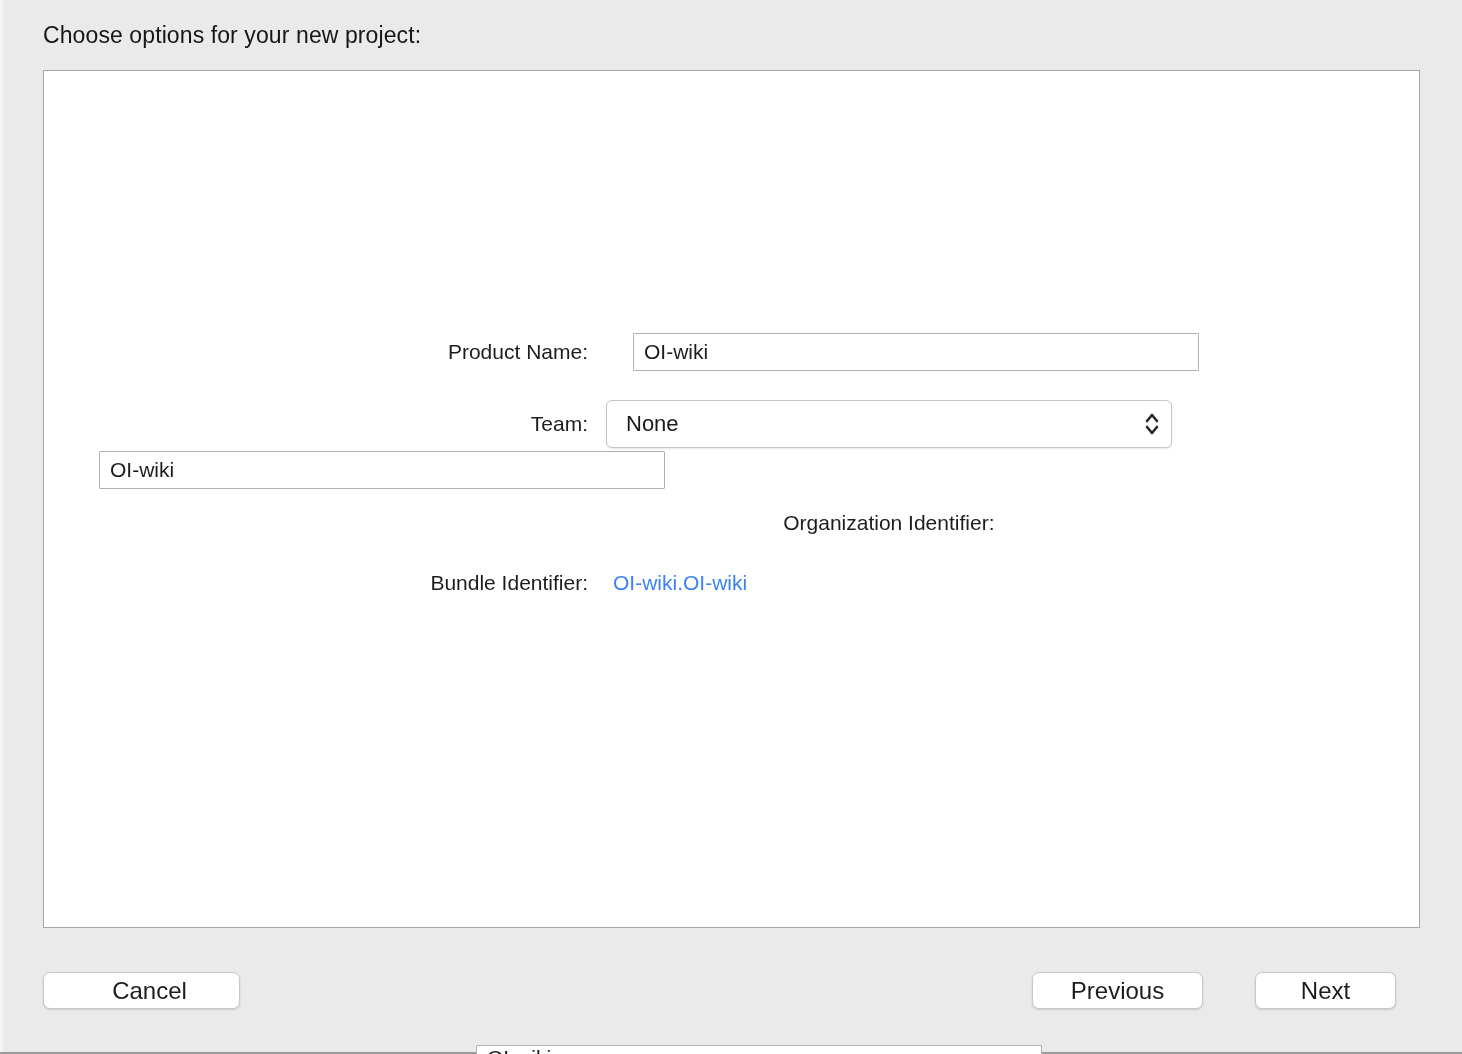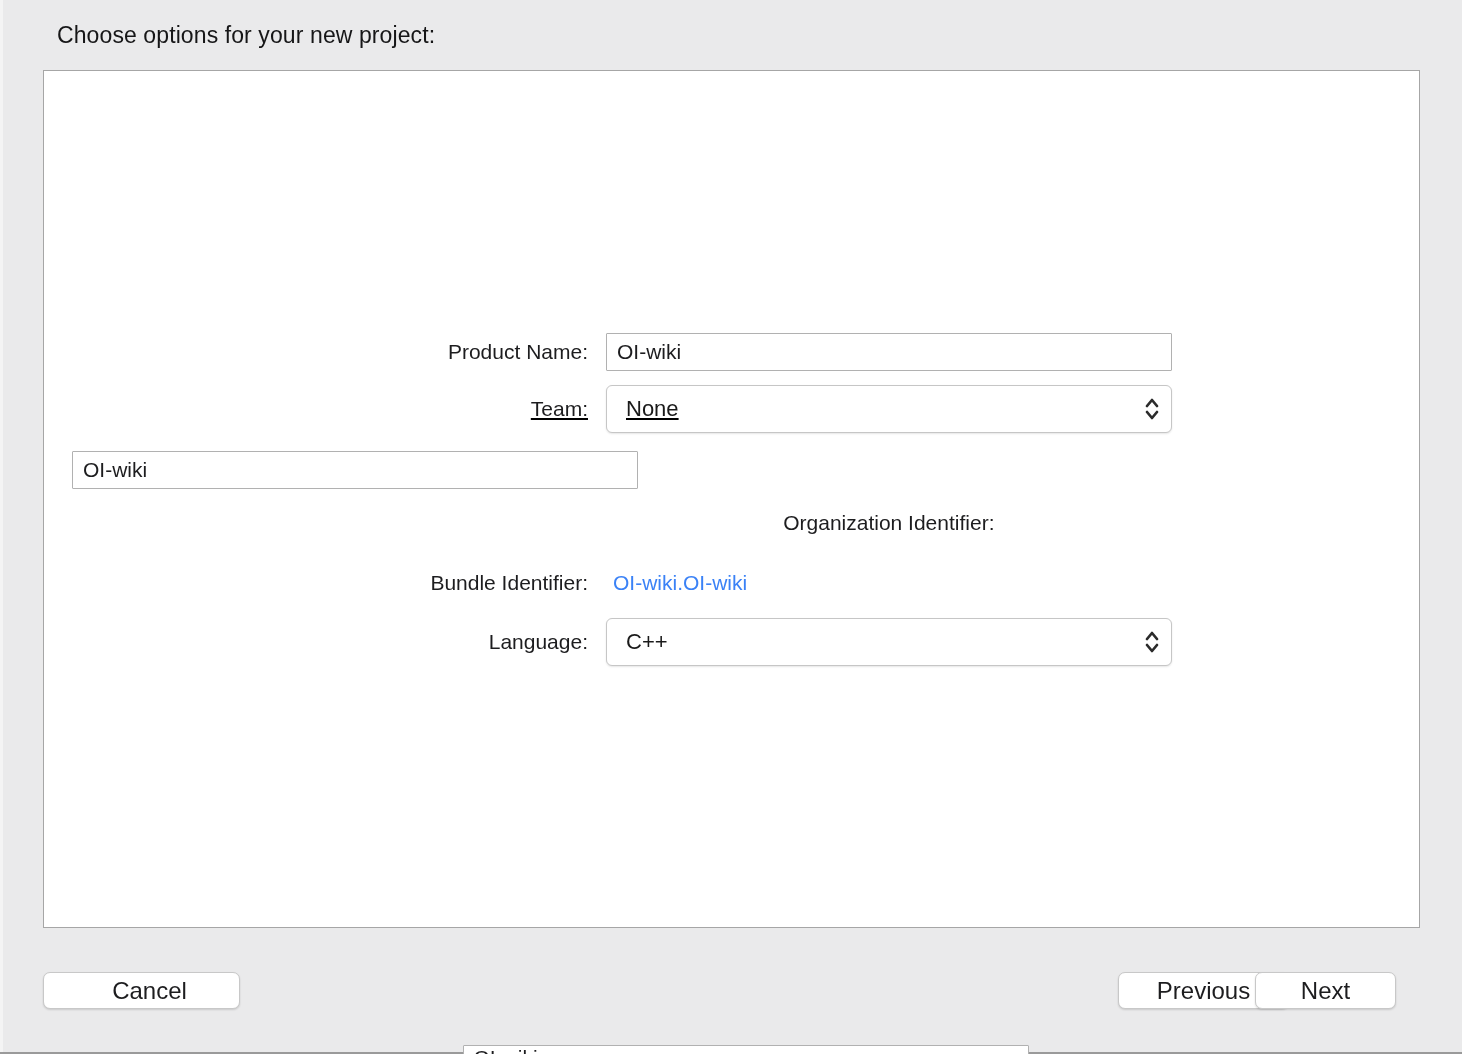--- a/index.html
+++ b/index.html
@@ -14,51 +14,51 @@
   .edge-left {
     position: absolute; left: 0; top: 0; width: 3px; height: 100%;
     background: #f4f4f4;
   }
   .edge-bottom {
     position: absolute; left: 0; bottom: 0; width: 100%; height: 2px;
     background: #9a9a9a;
   }
   .dialog-title {
     position: absolute; left: 43px; top: 22px;
-    font-size: 23px; color: #161617; letter-spacing: 0.1px; margin-left: 14px;
+    font-size: 23px; color: #161617; letter-spacing: 0.1px;
   }
   .options-panel {
     position: absolute; left: 43px; top: 70px;
     width: 1377px; height: 858px;
     background: #ffffff;
     border: 1.5px solid #a6a6a6;
   }
   .form-row {
     position: absolute; left: 0; width: 100%;
     display: flex; align-items: center; padding-left: 28px;
   }
   .row-product-name        { top: 262px; height: 38px; }
-  .row-team                { top: 318px; height: 40px; text-decoration: underline; }
+  .row-team                { top: 333px; height: 40px; }
   .row-organization-name   { top: 380px; height: 38px; }
   .row-organization-id     { top: 440px; height: 38px; flex-direction: column; }
   .row-bundle-id           { top: 498px; height: 28px; }
   .row-language            { top: 551px; height: 40px; }
 
   .field-label {
     width: 534px; flex: 0 0 534px;
     text-align: right; padding-right: 18px;
     font-size: 21px; color: #1d1d1f;
   }
   .text-field {
     width: 566px; height: 38px;
     border: 1px solid #b1b1b1; border-radius: 1px;
     font-family: "Liberation Sans", sans-serif;
     font-size: 21px; color: #1d1d1f;
     padding: 0 10px 0 10px;
-    outline: none; background: #ffffff;
+    outline: none; background: #ffffff; margin-left: 27px;
   }
   .popup-button {
     position: relative;
     width: 566px; height: 48px;
     border: 1px solid #c6c6c6; border-radius: 6px;
     background: #ffffff;
     box-shadow: 0 1px 2px rgba(0,0,0,0.10);
     display: flex; align-items: center;
     padding-left: 19px;
     font-size: 22px; color: #1a1a1a;
@@ -78,21 +78,21 @@
     position: absolute; top: 972px; height: 37px;
     background: #ffffff;
     border: 1px solid #c8c8c8; border-radius: 7px;
     box-shadow: 0 1px 2px rgba(0,0,0,0.14);
     font-family: "Liberation Sans", sans-serif;
     font-size: 24px; color: #1d1d1f;
     display: flex; align-items: center; justify-content: center;
     cursor: default;
   }
   .cancel-button   { left: 43px;   width: 197px; padding-left: 16px; }
-  .previous-button { left: 1118px; width: 171px; }
+  .previous-button { left: 1032px; width: 171px; }
   .next-button     { left: 1255px; width: 141px; }
 </style>
 </head>
 <body>
 
 <div class="edge-left"></div>
 <div class="edge-bottom"></div>
 
 <div class="dialog-title">Choose options for your new project:</div>
 
@@ -121,28 +121,18 @@
   <div class="form-row row-organization-id">
     <div class="field-label">Organization Identifier:</div>
     <input class="text-field" type="text" value="OI-wiki" style="">
   </div>
 
   <div class="form-row row-bundle-id">
     <div class="field-label">Bundle Identifier:</div>
     <div class="static-value">OI-wiki.OI-wiki</div>
   </div>
 
-  <div class="form-row row-language">
-    <div class="field-label">Language:</div>
-    <div class="popup-button">
-      <span>C++</span>
-      <svg class="popup-chevrons" viewBox="0 0 16 26" xmlns="http://www.w3.org/2000/svg">
-        <polyline points="3,10 8,4 13,10" fill="none" stroke="#2b2b2b" stroke-width="2.7" stroke-linecap="round" stroke-linejoin="round"></polyline>
-        <polyline points="3,16 8,22 13,16" fill="none" stroke="#2b2b2b" stroke-width="2.7" stroke-linecap="round" stroke-linejoin="round"></polyline>
-      </svg>
-    </div>
-  </div>
 
 </div>
 
 <button class="footer-button cancel-button">Cancel</button>
 <button class="footer-button previous-button">Previous</button>
 <button class="footer-button next-button">Next</button>
 
 </body></html>

